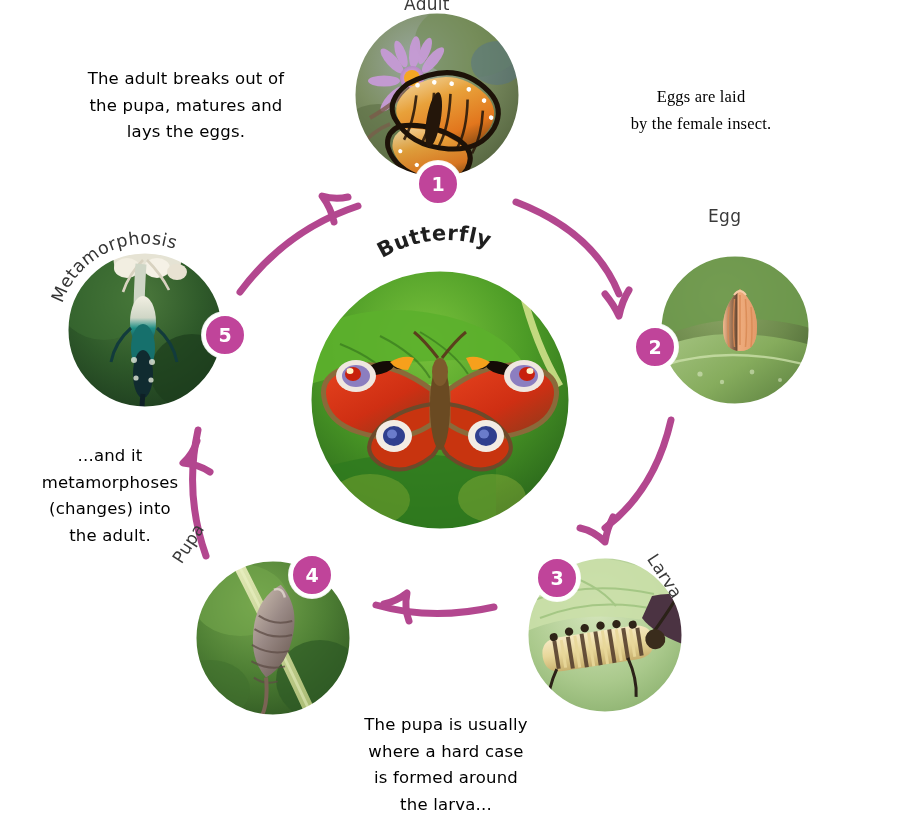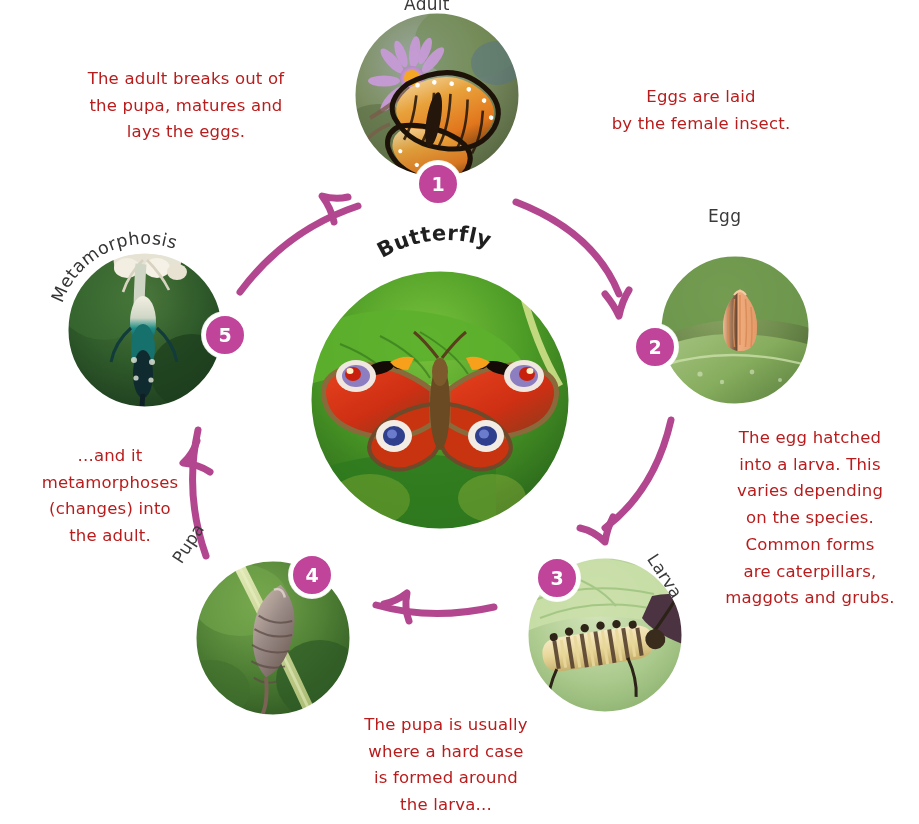--- a/index.html
+++ b/index.html
@@ -9,24 +9,24 @@
 
   
   .layer{position:absolute;left:0;top:0;width:919px;height:824px;}
   #art{z-index:1;}
   #ringArt{z-index:2;}
   #labels{z-index:6;}
 
   
   .para{position:absolute;z-index:5;text-align:center;
         font-family:"DejaVu Sans", sans-serif;
-        font-size:16.5px;line-height:1.62;color:#b91c1c;
+        font-size:16.5px;line-height:1.62;color:#000000;
         letter-spacing:.2px;white-space:pre-line;}
   #para-adult{left:62px;  top:66px;  width:248px;}
-  #para-egg{  left:582px; top:84px;  width:238px;}
+  #para-egg{  left:582px; top:84px;  width:238px;font-family:Liberation Serif, serif;}
   #para-larva{left:704px; top:425px; width:212px;}
   #para-pupa{ left:330px; top:712px; width:232px;}
   #para-meta{ left:18px;  top:443px; width:184px;}
 
   
   .stage-label{position:absolute;z-index:7;
         font-family:"DejaVu Sans", sans-serif;
         font-size:17px;color:#3a3a3a;letter-spacing:.3px;
         white-space:nowrap;}
   #label-adult{left:404px;top:-6px;}
@@ -449,27 +449,20 @@
   <div class="stage-label" id="label-adult">Adult</div>
   <div class="stage-label" id="label-egg">Egg</div>
   <div class="stage-label" id="label-larva">Larva</div>
   <div class="stage-label" id="label-pupa">Pupa</div>
 
   <div class="para" id="para-adult">The adult breaks out of
 the pupa, matures and
 lays the eggs.</div>
   <div class="para" id="para-egg">Eggs are laid
 by the female insect.</div>
-  <div class="para" id="para-larva">The egg hatched
-into a larva. This
-varies depending
-on the species.
-Common forms
-are caterpillars,
-maggots and grubs.</div>
   <div class="para" id="para-meta">...and it
 metamorphoses
 (changes) into
 the adult.</div>
   <div class="para" id="para-pupa">The pupa is usually
 where a hard case
 is formed around
 the larva...</div>
 
   <div class="badge" id="badge-1">1</div>

